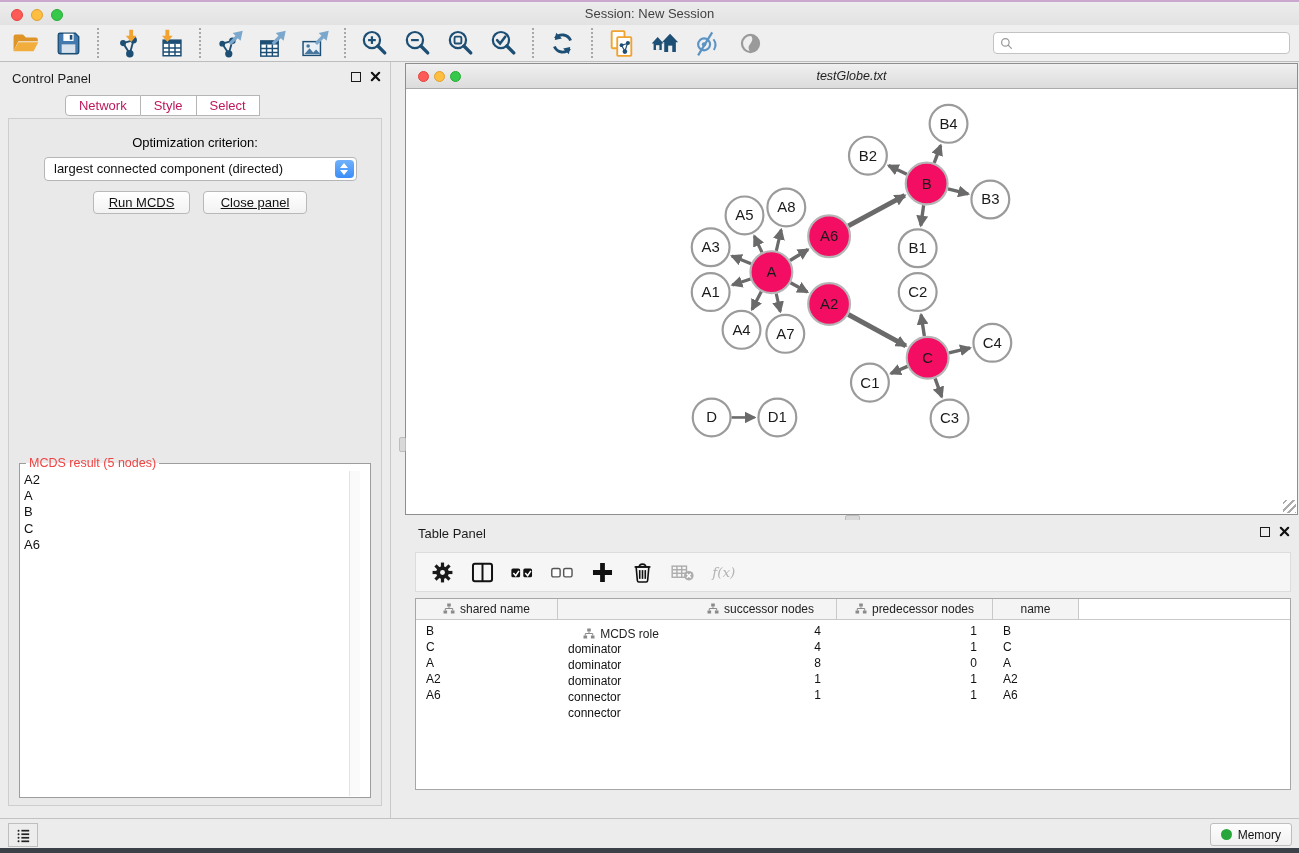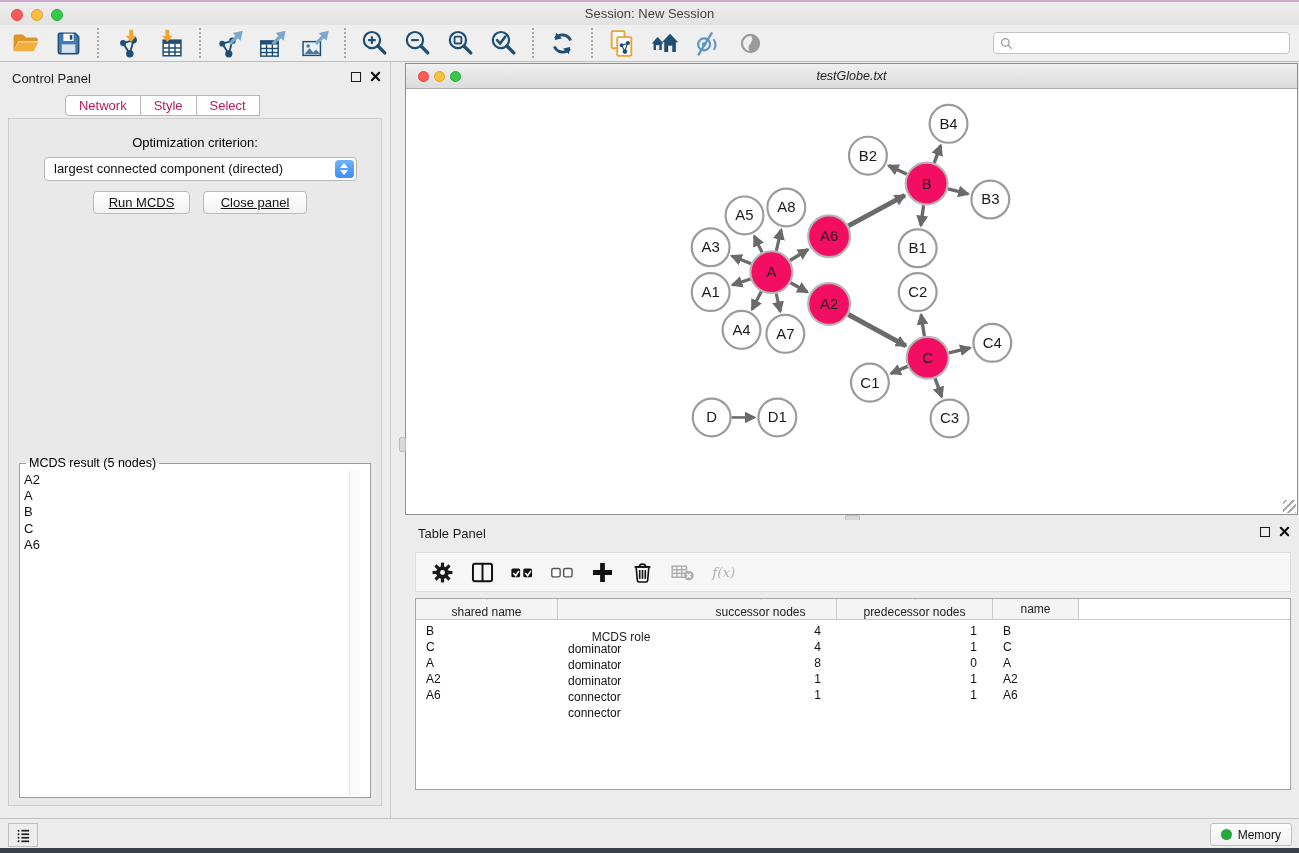--- a/index.html
+++ b/index.html
@@ -37,21 +37,21 @@
   .cp-body { position:absolute; top:56px; left:8px; right:8px; bottom:12px; background:#E9E9E9; border:1px solid #CDCDCD; }
   .opt-label { position:absolute; top:16px; left:0; right:0; text-align:center; font-size:13px; color:#000; }
   .cp-select { position:absolute; top:38px; left:35px; width:313px; height:24px; background:#FFFFFF; border:1px solid #B6B6B6; border-radius:4px; font-size:13px; line-height:22px; padding-left:9px; color:#111; }
   .stepper { position:absolute; right:2px; top:2px; width:19px; height:18px; border-radius:4px; background:linear-gradient(#71B2FB,#3C8DF8); }
   .stepper .up { position:absolute; left:5px; top:3px; width:0; height:0; border-left:4.5px solid transparent; border-right:4.5px solid transparent; border-bottom:5px solid #fff; }
   .stepper .down { position:absolute; left:5px; bottom:3px; width:0; height:0; border-left:4.5px solid transparent; border-right:4.5px solid transparent; border-top:5px solid #fff; }
   .btn { position:absolute; height:23px; background:linear-gradient(#FFFFFF,#F2F2F2); border:1px solid #B9B9B9; border-radius:4px; font-size:13px; color:#111; font-family:"Liberation Sans",sans-serif; cursor:default;text-decoration:underline; }
   .btn.run { top:72px; left:84px; width:97px; }
   .btn.closep { top:72px; left:194px; width:104px; }
   .result-box { position:absolute; left:10px; right:10px; top:337px; height:342px; border:1px solid #9D9D9D; background:#FFFFFF; }
-  .result-legend { font-size:12.5px; color:#000000; padding:0 3px; margin-left:6px; }
+  .result-legend { font-size:12.5px; color:#ef4444; padding:0 3px; margin-left:6px; }
   .result-list { padding:2px 0 0 4px; }
   .result-item { font-size:13px; line-height:16.2px; color:#111; }
   .result-scroll { position:absolute; top:1px; right:10px; bottom:1px; width:11px; background:#FAFAFA; border-left:1px solid #E4E4E4; }
 
   
   .network-window { position:absolute; left:405px; top:63px; width:893px; height:452px; border:1px solid #8E8E8E; background:#FFFFFF; }
   .nw-titlebar { position:absolute; top:0; left:0; right:0; height:25px; background:linear-gradient(#F0F0F0,#DCDCDC); border-bottom:1px solid #ABABAB;font-style:italic; }
   .nw-titlebar .traffic { top:7px; left:12px; gap:5px; }
   .nw-titlebar .light { width:11px; height:11px; }
   .nw-title { text-align:center; line-height:25px; font-size:12.5px; color:#1f1f1f; }
@@ -63,21 +63,21 @@
   .h-grip { position:absolute; left:845px; top:515px; width:15px; height:7px; background:#D9D9D9; border:1px solid #BDBDBD; border-radius:2px; }
 
   
   .table-panel { position:absolute; left:405px; top:520px; right:0; bottom:35px; background:#ECECEC; }
   .tp-title { position:absolute; top:6px; left:13px; font-size:13px; color:#1C1C1C; }
   .tp-toolbar { position:absolute; top:32px; left:10px; right:8px; height:40px; background:#F6F6F6; border:1px solid #DCDCDC; display:flex; align-items:center; padding-left:8px; gap:4px; }
   .tb2-btn { width:36px; height:32px; background:none; border:none; display:flex; align-items:center; justify-content:center; cursor:default; }
   .tb2-btn .tbicon { width:27px; height:27px; }
   .tp-table { position:absolute; top:78px; left:10px; right:8px; height:192px; background:#FFFFFF; border:1px solid #A6A6A6; overflow:hidden; }
   .thead { display:flex; height:21px; background:#F4F4F4; border-bottom:1px solid #C9C9C9; }
-  .th { display:flex; align-items:center; justify-content:center; gap:5px; font-size:12px; color:#222; border-right:1px solid #C9C9C9;flex-direction:column; }
+  .th { display:flex; align-items:center; justify-content:center; gap:5px; font-size:12px; color:#222; border-right:1px solid #C9C9C9; }
   .th.filler { flex:1; background:#FFFFFF; border-right:none; }
   .tree-ic { width:12px; height:12px; }
   .tr { display:flex; height:16px; align-items:center; }
   .tbody { padding-top:3px; }
   .td { font-size:12px; color:#111; overflow:hidden; white-space:nowrap; }
   .col0 { width:142px; } .col1 { width:127px;margin-top:35px; } .col2 { width:152px; } .col3 { width:156px; } .col4 { width:86px; }
   .al-left { text-align:left; padding-left:10px; }
   .al-right { text-align:right; padding-right:16px; }
   .tp-tabs { position:absolute; bottom:4px; left:0; right:0; display:flex; justify-content:center; }
 

